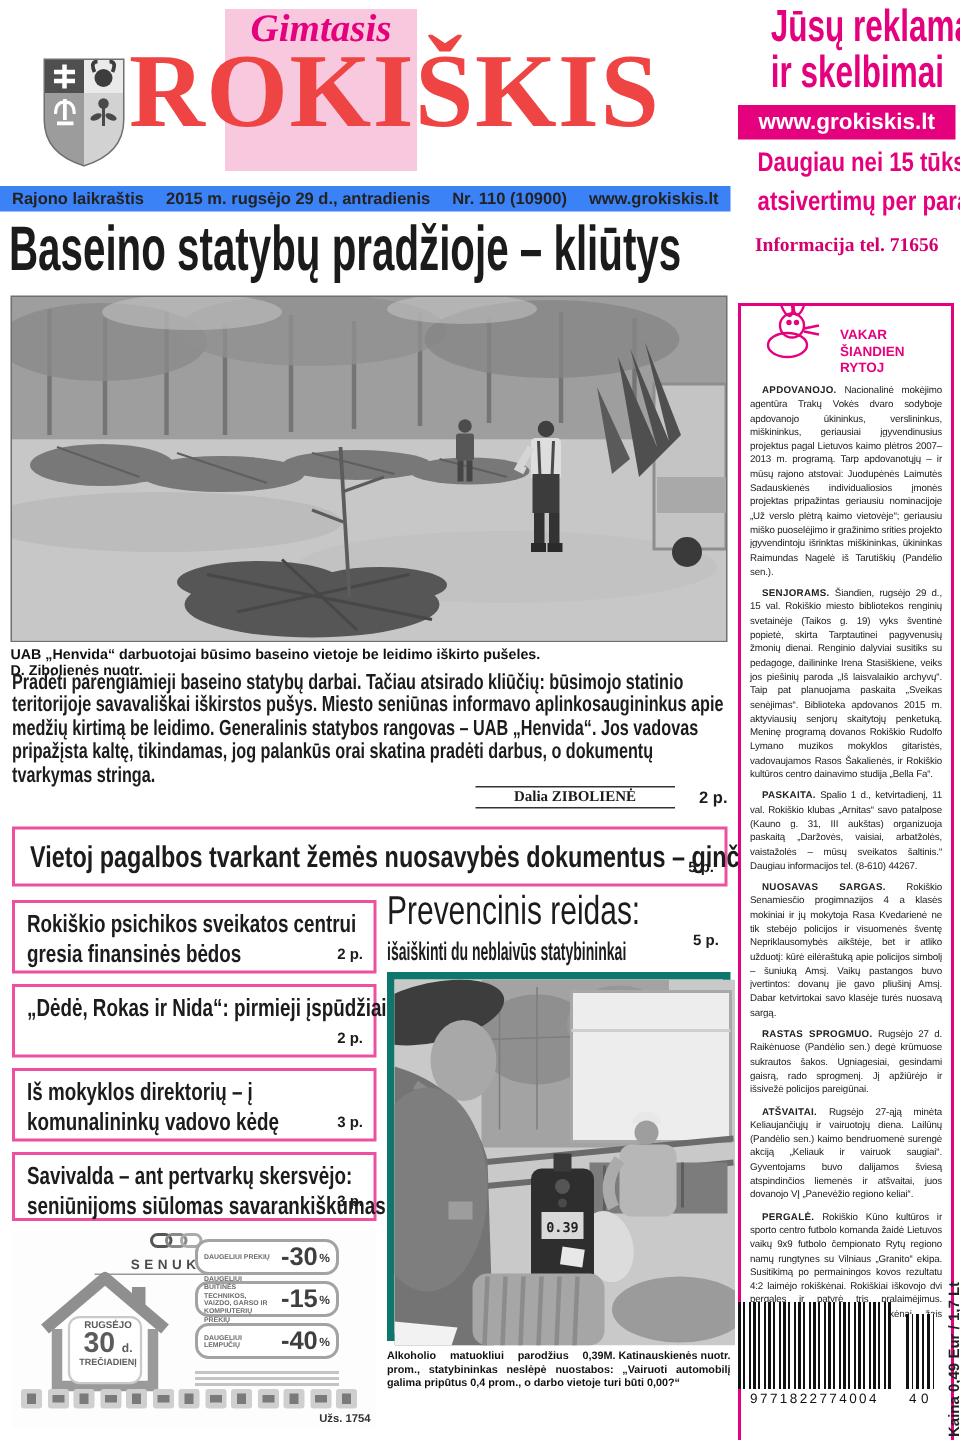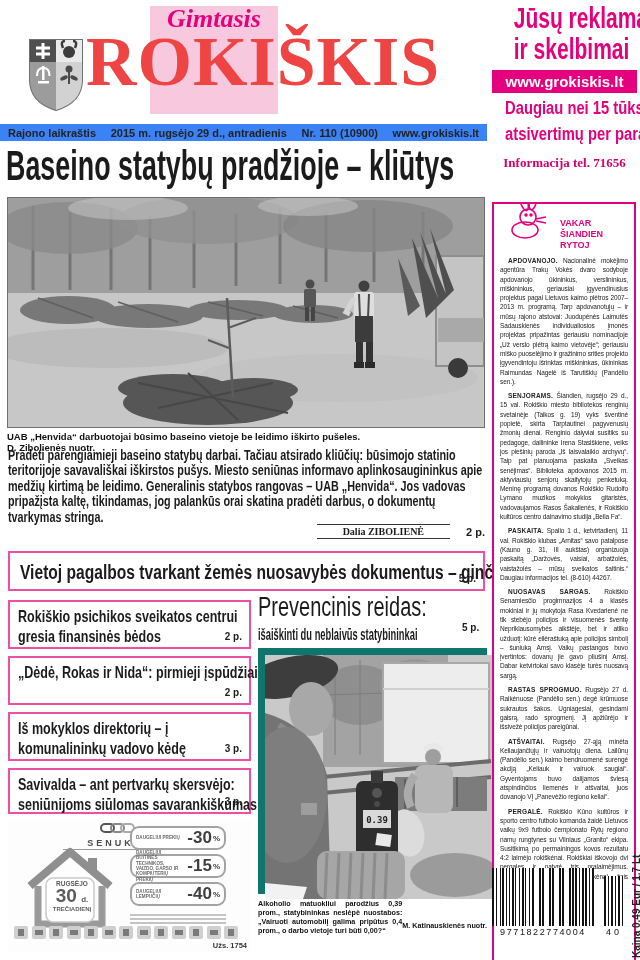--- a/index.html
+++ b/index.html
@@ -59,24 +59,24 @@
                     line-height:19.5px; transform:scaleX(0.76); }
   #t1 { top:600px; } #t2 { top:656px; } #t3 { top:712px;text-decoration:underline; } #t4 { top:768px; height:46px; }
 
   
   .c-head { position:absolute; left:258px; top:592px; width:229px; }
   .c-head-1 { font-size:27px; white-space:nowrap; width:280px; transform:scaleX(0.74);
               transform-origin:0 0; color:#1b1b1b; }
   .c-head-2 { margin-top:2px; font-size:17px; font-weight:bold; white-space:nowrap; width:380px;
               transform:scaleX(0.55); transform-origin:0 0; }
   .c-page { position:absolute; left:462px; top:622px; font-size:10px; font-weight:bold; }
-  .photo-center { position:absolute; left:258px; top:648px; width:229px; height:246px; border:7px solid #0f766e; }
+  .photo-center { position:absolute; left:258px; top:648px; width:229px; height:246px; border:5px solid #0f766e; }
   .c-caption { position:absolute; left:258px; top:899px; width:229px; font-size:7.2px; font-weight:bold;
                line-height:9px; text-align:justify; color:#111; }
-  .c-credit { float:right;margin-top:22px; }
+  .c-credit { float:right; }
 
   
   .senukai { position:absolute; left:8px; top:820px; width:243px; height:132px; background:#fdfdfd; }
   .sk-logo { position:absolute; left:55px; top:0; width:110px; text-align:center; color:#4a4a4a; }
   .sk-brand { font-size:9px; font-weight:bold; letter-spacing:3px; border-bottom:1px solid #999;
               padding-bottom:1px; }
   .sk-house { position:absolute; left:14px; top:24px; width:96px; height:86px; }
   .sk-date { position:absolute; left:26px; top:36px; width:48px; text-align:center; color:#5c5c5c; }
   .sk-date .m { font-size:6.5px; font-weight:bold; }
   .sk-date .d { font-size:19px; font-weight:bold; line-height:18px; }

